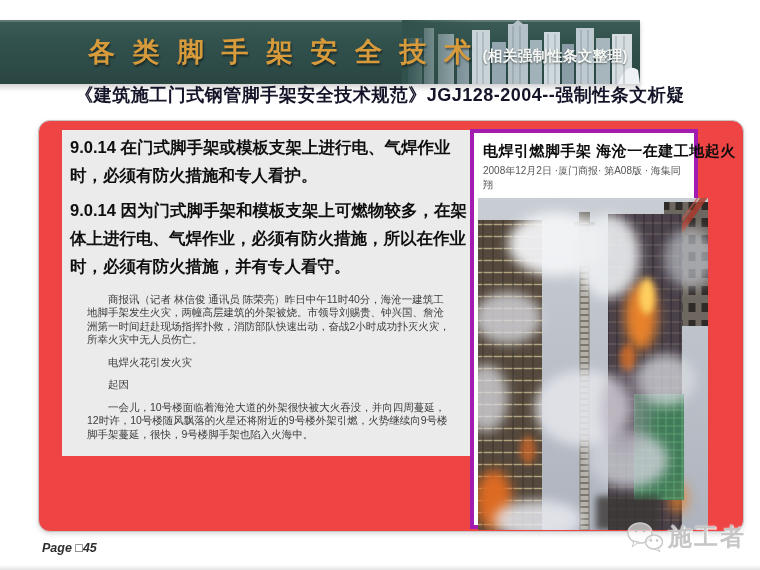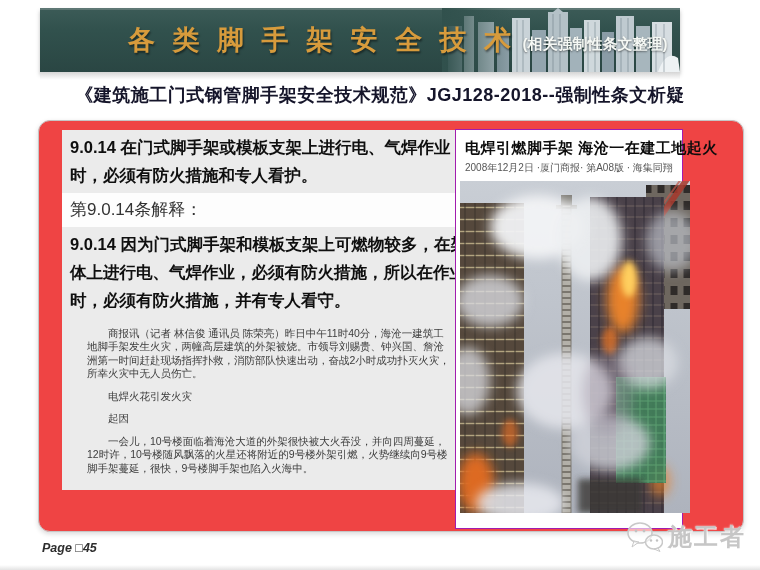--- a/index.html
+++ b/index.html
@@ -1,22 +1,22 @@
 <!DOCTYPE html>
 <html><head>
 <meta charset="utf-8">
 <style>
   * { margin:0; padding:0; box-sizing:border-box; }
   html,body { width:760px; height:570px; background:#ffffff; overflow:hidden; position:relative;
     font-family:"Liberation Sans","DejaVu Sans",sans-serif; }
 
   
-  .banner { position:absolute; left:0; top:8px; width:640px; height:64px;
+  .banner { position:absolute; left:0; top:20px; width:640px; height:64px;
     background:linear-gradient(180deg,#3c5b57 0%, #31514d 35%, #2a4643 100%);
-    box-shadow:inset 0 2px 0 rgba(255,255,255,.18), 0 3px 4px rgba(0,0,0,.25);margin-left:40px; }
+    box-shadow:inset 0 2px 0 rgba(255,255,255,.18), 0 3px 4px rgba(0,0,0,.25); }
   .banner::after { content:""; position:absolute; left:0; right:0; top:64px; height:8px;
     background:linear-gradient(180deg,#d7d7d7,#ffffff); opacity:.9; }
   .skyline { position:absolute; right:0; top:0; height:64px; width:238px; }
   .banner-textline { position:absolute; left:88px; top:50%; transform:translateY(-50%);
     white-space:nowrap; z-index:3; }
   .banner-title { font-size:27px; font-weight:bold; color:#d79b3c; letter-spacing:5px;
     text-shadow:1px 2px 2px rgba(0,0,0,.45); }
   .banner-note { font-size:15px; font-weight:bold; color:#f5f8f4; margin-left:2px;
     text-shadow:0 1px 2px rgba(0,0,0,.5); }
 
@@ -32,22 +32,22 @@
   .left-col { position:absolute; left:23px; top:9px; width:414px; }
   .band { background:#ebebeb; padding:3px 8px 4px; }
   .clause { font-size:16.5px; font-weight:bold; color:#0f0f0f; line-height:28px; }
   .interp-head { font-size:17px; color:#333333; line-height:30px; padding:2px 8px;
     background:#fdfdfd; }
   .story { background:#ebebeb; font-size:10.5px; line-height:1.28; color:#3c3c3c;
     padding:9px 25px 6px; }
   .story p { text-indent:2em; margin-bottom:9px; }
 
   
-  .news-panel { position:absolute; left:416px; top:8px; width:228px; height:400px;
-    background:#ffffff; border:1px solid #a21caf; }
+  .news-panel { position:absolute; left:431px; top:8px; width:228px; height:400px;
+    background:#ffffff; border:4px solid #a21caf; }
   .headline { font-size:15px; font-weight:bold; color:#0c0c0c; padding:9px 9px 2px;
     letter-spacing:0.5px; white-space:nowrap; }
   .dateline { font-size:10px; color:#555555; padding:1px 9px 5px; }
   .photo { display:block; margin:1px 0 0 4px; width:230px; height:332px; }
 
   
   .page-label { position:absolute; left:42px; top:541px; font-size:12.5px;
     font-style:italic; font-weight:bold; color:#2e2e2e; }
   .watermark { position:absolute; right:14px; top:521px; display:flex; align-items:center;
     gap:5px; z-index:5;text-align:right; }
@@ -95,27 +95,26 @@
         <stop offset="1" stop-color="#31514d" stop-opacity="0"></stop>
       </linearGradient>
     </defs>
   </svg>
   <div class="banner-textline">
     <span class="banner-title">各 类 脚 手 架 安 全 技 术</span>
     <span class="banner-note">(相关强制性条文整理)</span>
   </div>
 </div>
 
-<div class="doc-title">《建筑施工门式钢管脚手架安全技术规范》JGJ128-2018--强制性条文析疑</div>
+<div class="doc-title">《建筑施工门式钢管脚手架安全技术规范》JGJ128-2004--强制性条文析疑</div>
 
 <div class="card">
 
   <div class="left-col">
     <div class="band clause">9.0.14  在门式脚手架或模板支架上进行电、气焊作业时，必须有防火措施和专人看护。</div>
-    <div class="interp-head">第9.0.14条解释：</div>
     <div class="band clause">9.0.14  因为门式脚手架和模板支架上可燃物较多，在架体上进行电、气焊作业，必须有防火措施，所以在作业时，必须有防火措施，并有专人看守。</div>
     <div class="story">
       <p>商报讯（记者 林信俊 通讯员 陈荣亮）昨日中午11时40分，海沧一建筑工地脚手架发生火灾，两幢高层建筑的外架被烧。市领导刘赐贵、钟兴国、詹沧洲第一时间赶赴现场指挥扑救，消防部队快速出动，奋战2小时成功扑灭火灾，所幸火灾中无人员伤亡。</p>
       <p>电焊火花引发火灾</p>
       <p>起因</p>
       <p>一会儿，10号楼面临着海沧大道的外架很快被大火吞没，并向四周蔓延，12时许，10号楼随风飘落的火星还将附近的9号楼外架引燃，火势继续向9号楼脚手架蔓延，很快，9号楼脚手架也陷入火海中。</p>
     </div>
   </div>
 
   <div class="news-panel">

